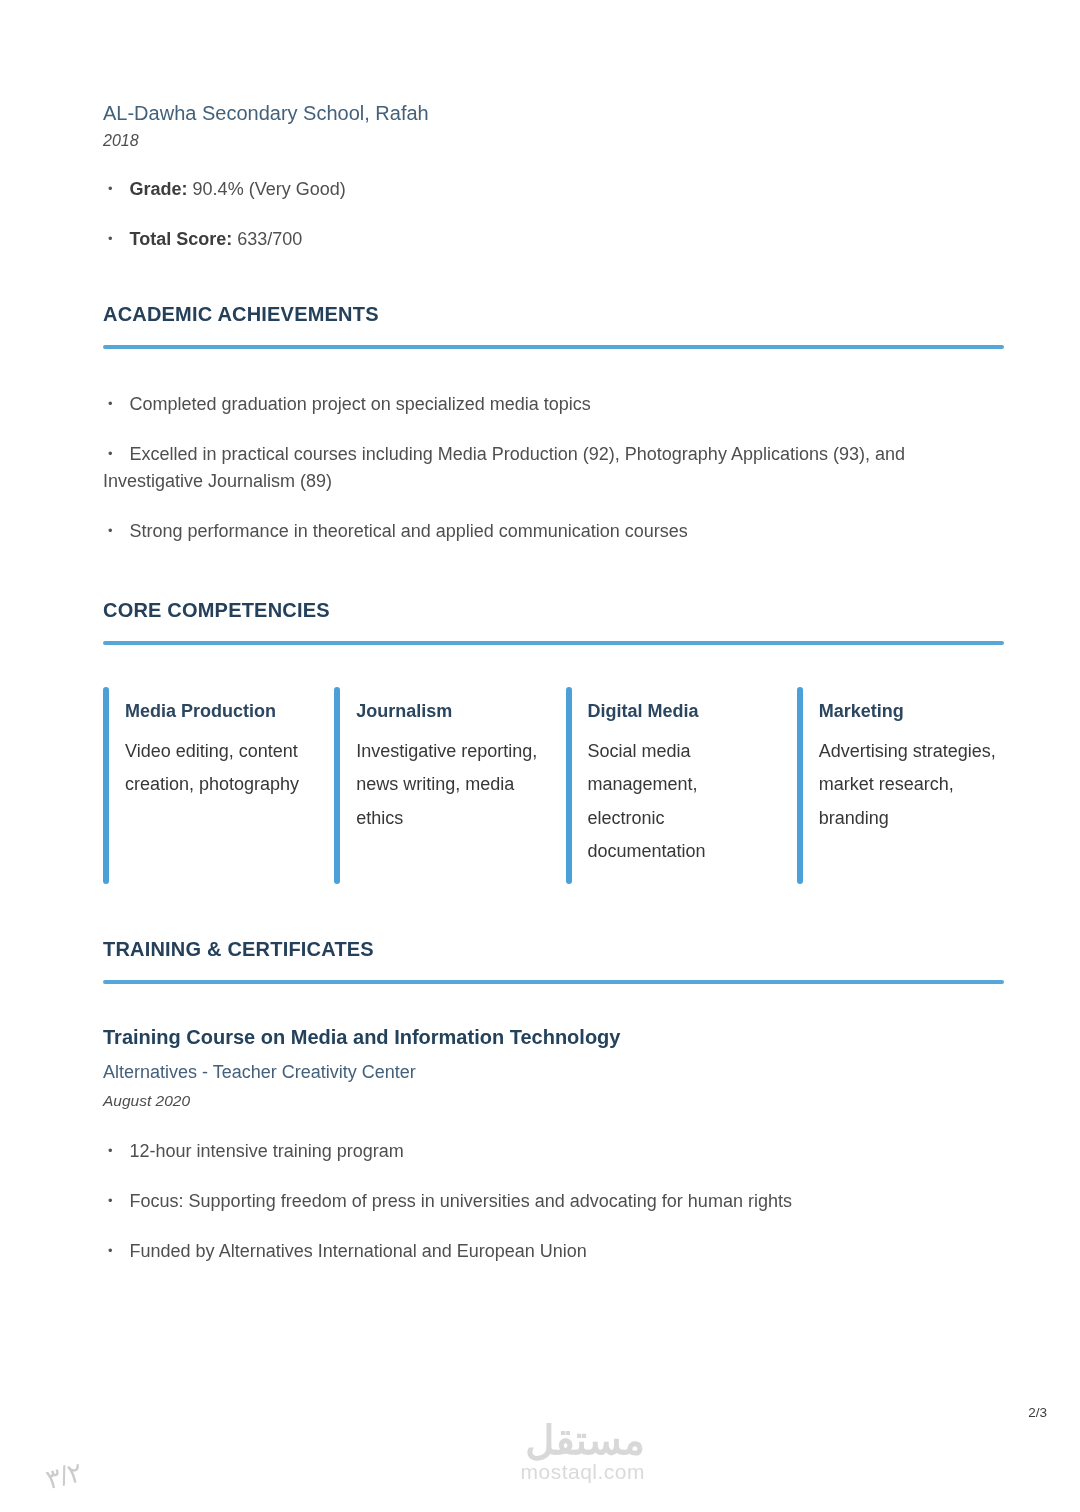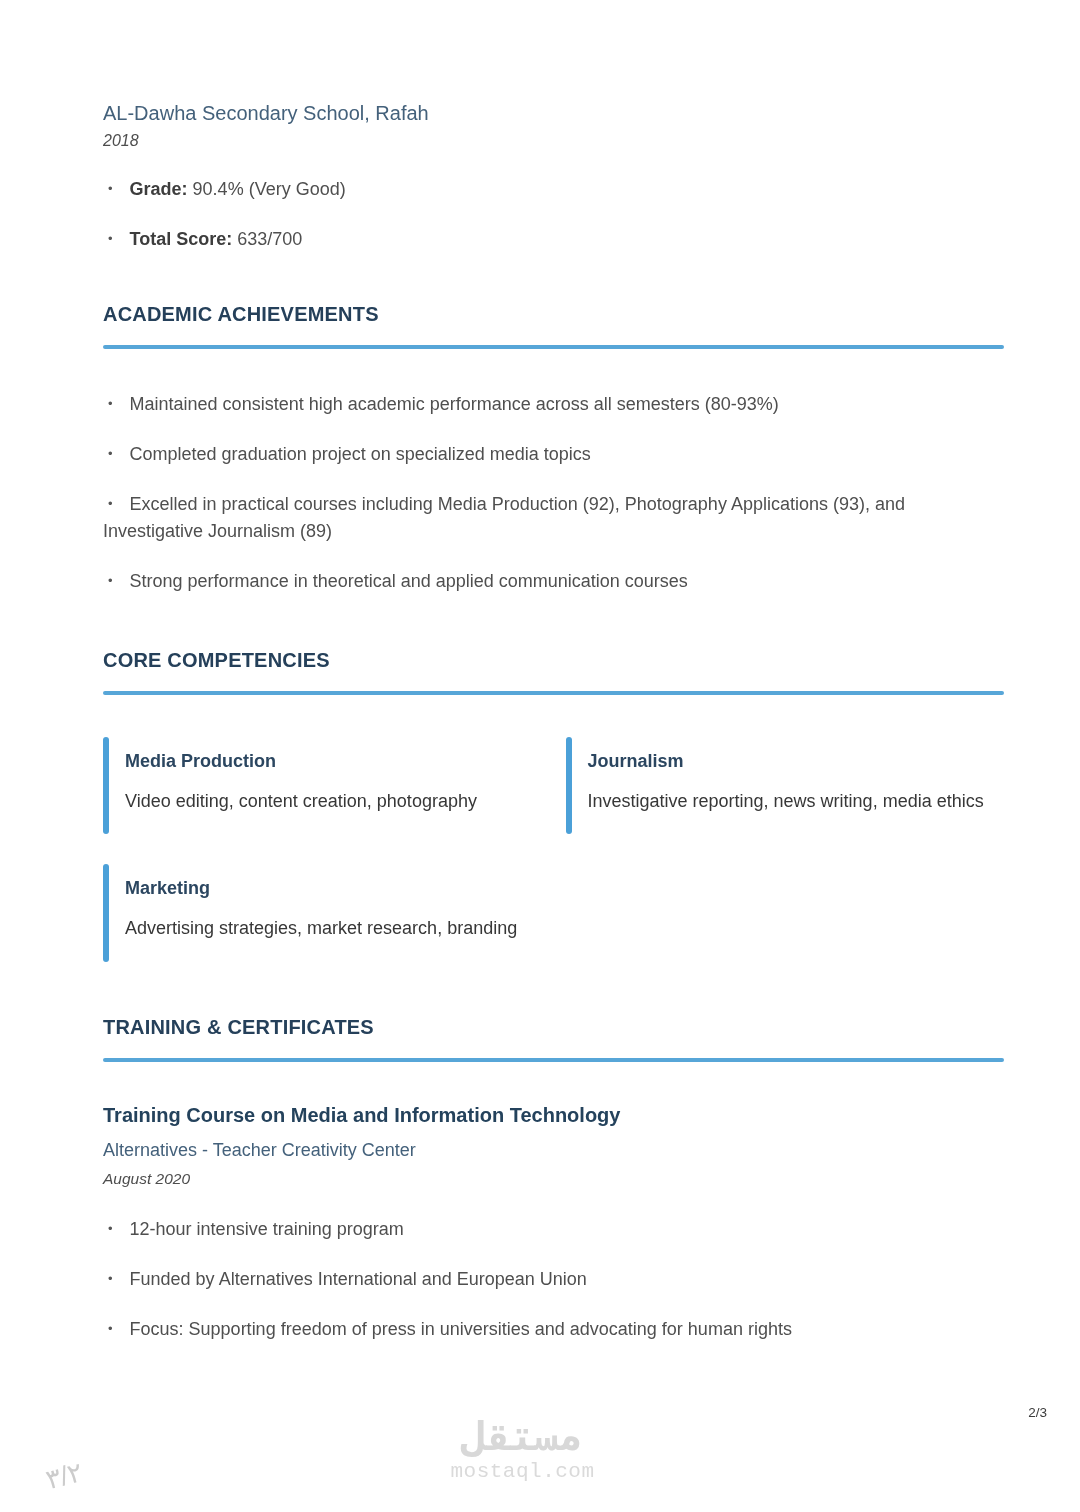--- a/index.html
+++ b/index.html
@@ -40,21 +40,21 @@
   .rule {
     height: 4px;
     background: #57a6d8;
     border-radius: 2px;
     margin-bottom: 42px;
   }
   .section-title.first { margin-top: 50px; }
 
   .cards-grid {
     display: grid;
-    grid-template-columns: repeat(2, 1fr);
+    grid-template-columns: repeat(4, 1fr);
     column-gap: 24px;
     row-gap: 30px;
     margin-bottom: 8px;
   }
   .card { position: relative; padding: 14px 0 16px 22px; }
   .card-bar {
     position: absolute; left: 0; top: 0; bottom: 0;
     width: 6px; border-radius: 4px;
     background: #4ba0d8;
   }
@@ -64,21 +64,21 @@
   .course-title { font-size: 20px; font-weight: 700; color: #24425c; margin: 2px 0 13px 0; }
   .org-line { font-size: 18px; color: #44617b; margin-bottom: 9px; }
   .date-italic { font-size: 15.5px; font-style: italic; color: #4d4d4d; margin-bottom: 28px; }
 
   .page-number {
     position: absolute; top: 1405px; right: 33px;
     font-size: 13.5px; color: #3b3b3b;
   }
   .watermark {
     position: absolute; top: 1418px; left: 400px; width: 245px;
-    text-align: center; pointer-events: none; font-family: Liberation Mono, monospace;
+    text-align: right; pointer-events: none;
   }
   .wm-arabic { font-size: 40px; font-weight: 700; color: #d8d8d8; line-height: 1.1; }
   .wm-domain { font-size: 21px; color: #dadada; margin-top: -2px; letter-spacing: 0.5px; }
   .corner-pagenum {
     position: absolute; top: 1460px; left: 46px;
     font-size: 27px; color: #cccccc;
     transform: rotate(-14deg);
   }
 </style>
 </head>
@@ -97,23 +97,20 @@
         <span class="blt">•</span><b>Total Score:</b><span> 633/700</span>
       </li>
     </ul>
   </div>
 
   <div>
     <div class="section-title first">ACADEMIC ACHIEVEMENTS</div>
     <div class="rule"></div>
     <ul class="blist">
       <li class="bullet-item">
-        <span class="blt">•</span><span>Maintained consistent high academic performance across all semesters (80-93%)</span>
-      </li>
-      <li class="bullet-item">
         <span class="blt">•</span><span>Completed graduation project on specialized media topics</span>
       </li>
       <li class="bullet-item">
         <span class="blt">•</span><span>Excelled in practical courses including Media Production (92), Photography Applications (93), and Investigative Journalism (89)</span>
       </li>
       <li class="bullet-item">
         <span class="blt">•</span><span>Strong performance in theoretical and applied communication courses</span>
       </li>
     </ul>
   </div>
@@ -127,41 +124,46 @@
         <div class="card-title">Media Production</div>
         <div class="card-desc">Video editing, content creation, photography</div>
       </div>
       <div class="card">
         <span class="card-bar"></span>
         <div class="card-title">Journalism</div>
         <div class="card-desc">Investigative reporting, news writing, media ethics</div>
       </div>
       <div class="card">
         <span class="card-bar"></span>
+        <div class="card-title">Digital Media</div>
+        <div class="card-desc">Social media management, electronic documentation</div>
+      </div>
+      <div class="card">
+        <span class="card-bar"></span>
         <div class="card-title">Marketing</div>
         <div class="card-desc">Advertising strategies, market research, branding</div>
       </div>
     </div>
   </div>
 
   <div>
     <div class="section-title">TRAINING &amp; CERTIFICATES</div>
     <div class="rule"></div>
     <div class="course-title">Training Course on Media and Information Technology</div>
     <div class="org-line">Alternatives - Teacher Creativity Center</div>
     <div class="date-italic">August 2020</div>
     <ul class="blist">
       <li class="bullet-item">
         <span class="blt">•</span><span>12-hour intensive training program</span>
       </li>
       <li class="bullet-item">
-        <span class="blt">•</span><span>Funded by Alternatives International and European Union</span>
+        <span class="blt">•</span><span>Focus: Supporting freedom of press in universities and advocating for human rights</span>
       </li>
       <li class="bullet-item">
-        <span class="blt">•</span><span>Focus: Supporting freedom of press in universities and advocating for human rights</span>
+        <span class="blt">•</span><span>Funded by Alternatives International and European Union</span>
       </li>
     </ul>
   </div>
 
 </div>
 
 <div class="page-number">2/3</div>
 <div class="watermark">
   <div class="wm-arabic">مستقل</div>
   <div class="wm-domain">mostaql.com</div>

